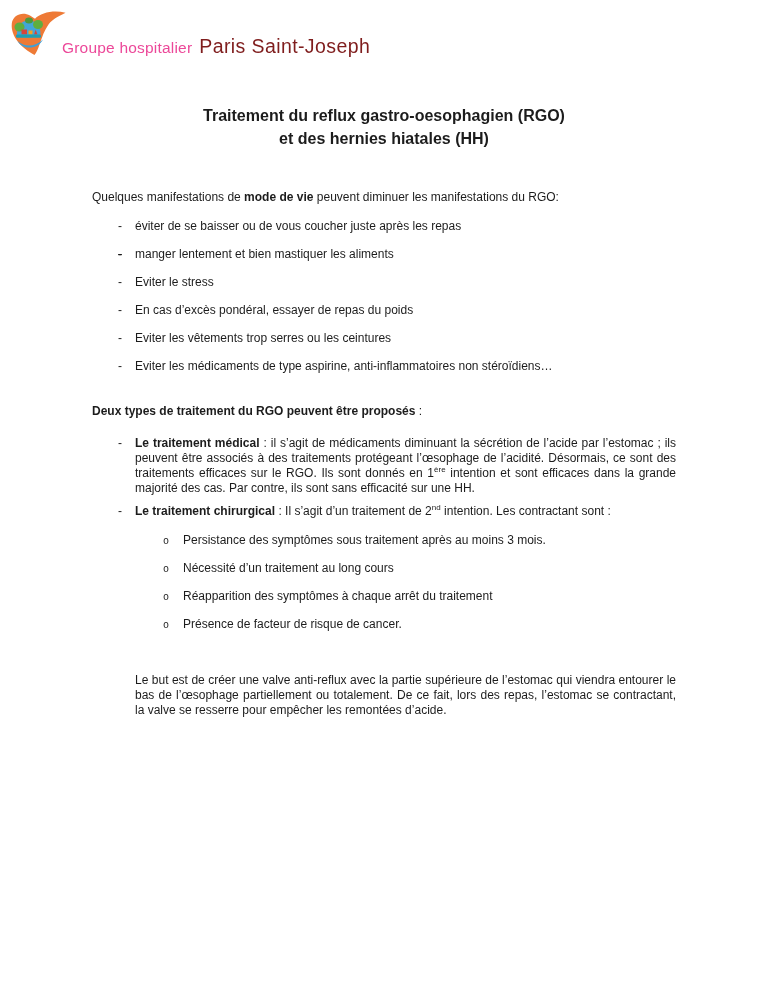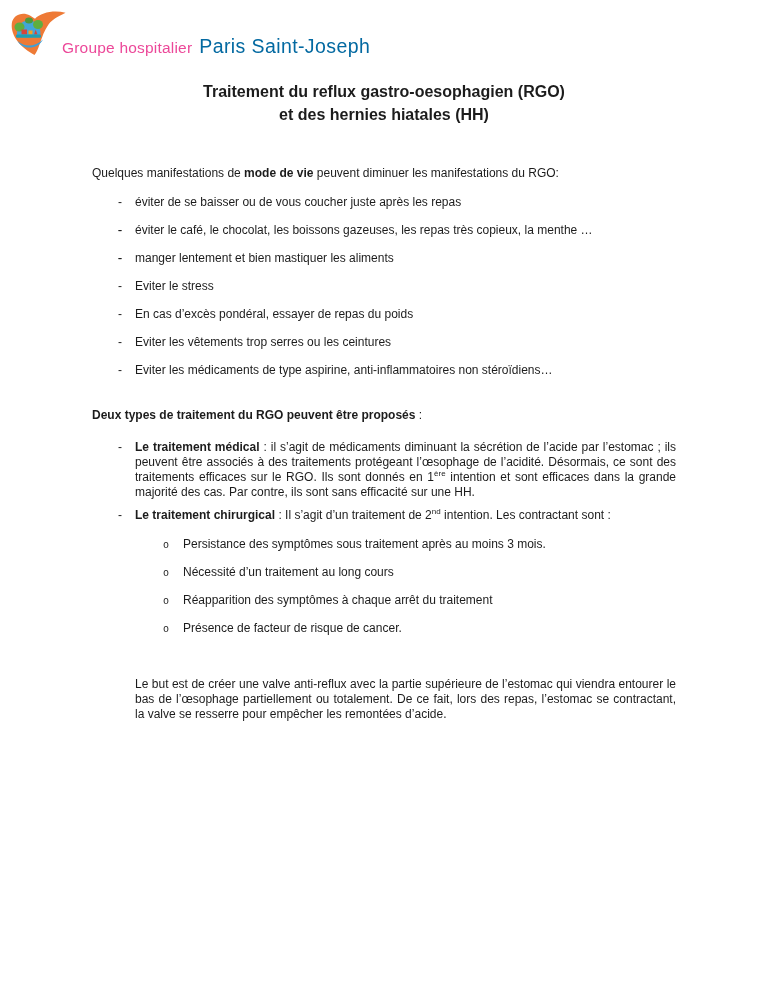--- a/index.html
+++ b/index.html
@@ -28,35 +28,35 @@
     top: 26px;
     white-space: nowrap;
   }
   .org-prefix {
     font-size: 15.5px;
     color: #ec4899;
     letter-spacing: 0.2px;
   }
   .org-name {
     font-size: 19.5px;
-    color: #0369a1;
+    color: #7f1d1d;
     letter-spacing: 0.4px;
     margin-left: 7px;
   }
   
   .doc {
     position: absolute;
     inset: 0;
     padding: 0 92px;
     overflow: hidden;
     font-size: 12px;
     line-height: 15px;
   }
   .doc-title {
-    margin-top: 80px;
+    margin-top: 104px;
     text-align: center;
     font-size: 16px;
     line-height: 23px;
     font-weight: bold;
   }
   .intro { margin-top: 40px; }
   .b { font-weight: bold; }
   .dash-item {
     position: relative;
     padding-left: 43px;
@@ -136,21 +136,20 @@
 
     <div class="dash-item first">
       <span class="marker-dash">-</span>
       <span>éviter de se baisser ou de vous coucher juste après les repas</span>
     </div>
     <div class="dash-item">
       <span class="marker-dash">-</span>
     </div>
     <div class="dash-item">
       <span class="marker-dash">-</span>
-      <span>éviter le café, le chocolat, les boissons gazeuses, les repas très copieux, la menthe …</span>
     </div>
     <div class="dash-item">
       <span class="marker-dash">-</span>
     </div>
     <div class="dash-item">
       <span class="marker-dash">-</span>
       <span>manger lentement et bien mastiquer les aliments</span>
     </div>
     <div class="dash-item">
       <span class="marker-dash">-</span>

